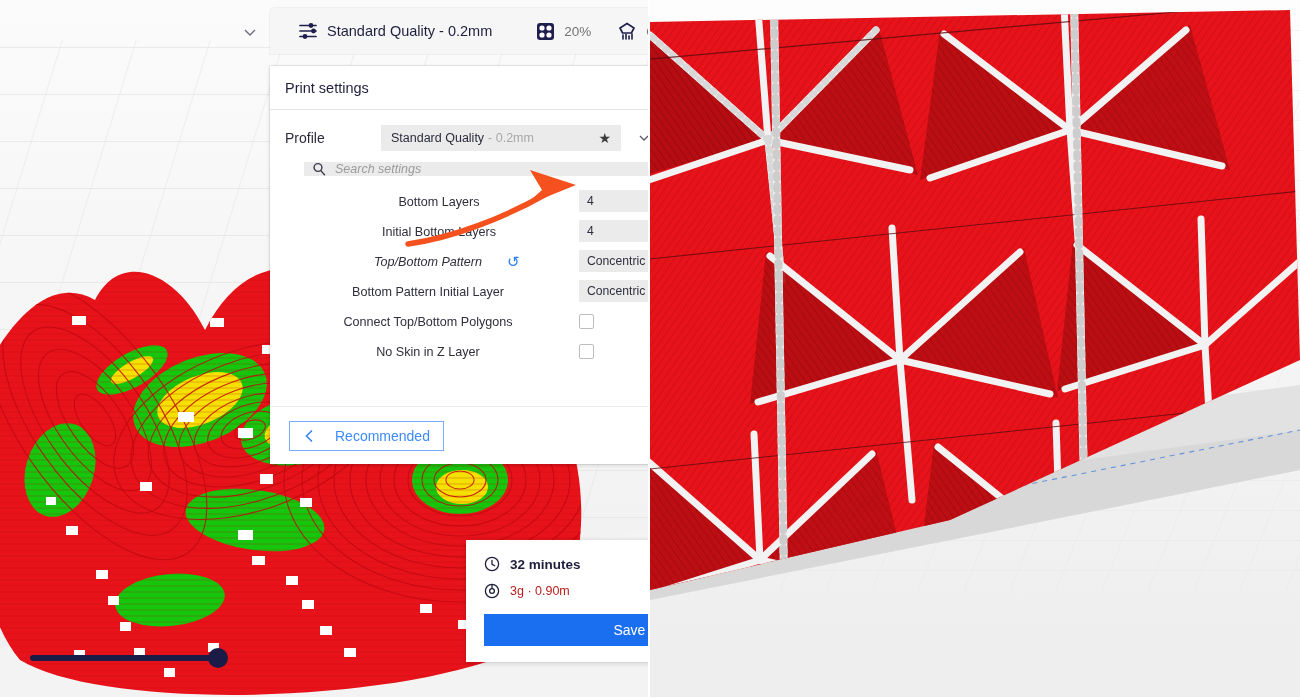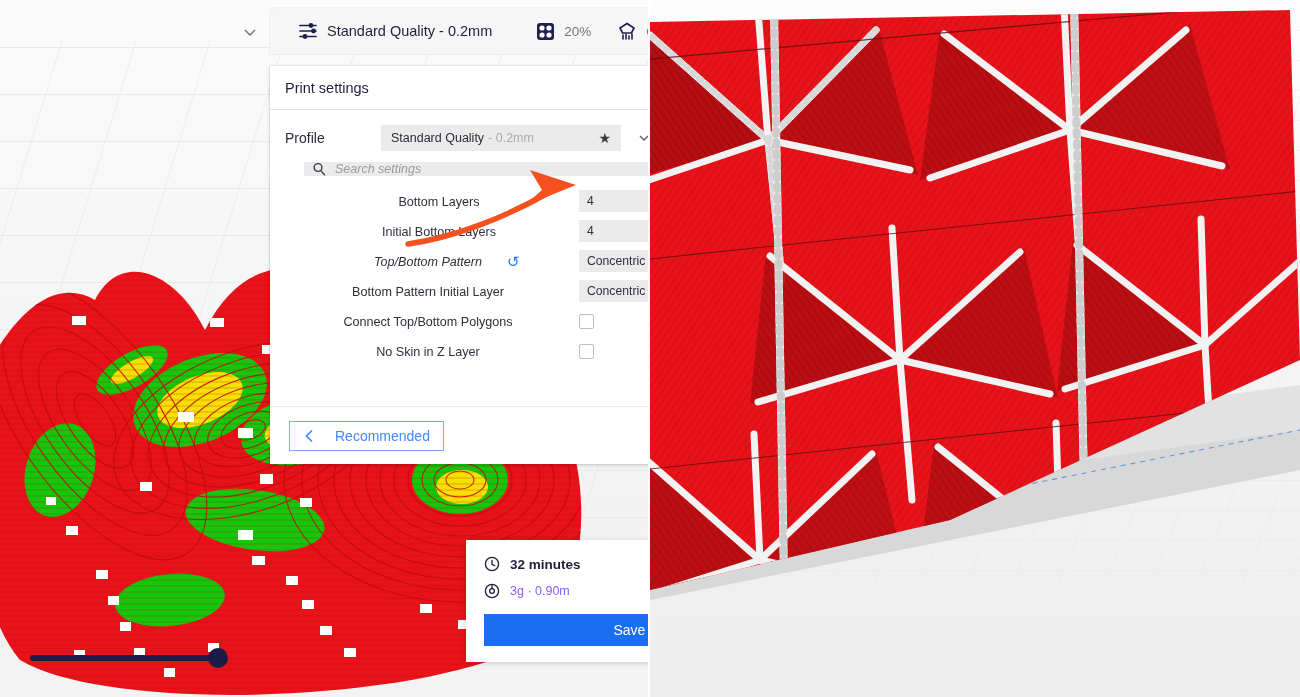--- a/index.html
+++ b/index.html
@@ -140,21 +140,21 @@
 
   
   .infocard {
     position:absolute; background:#fff;
     box-shadow: 0 1px 5px rgba(0,0,0,0.18);
     z-index: 28; padding: 16px 0 0 0;
   }
   .ic-left  { left: 466px; top: 540px; width: 260px; }
   .ic-line { display:flex; align-items:center; gap: 10px; padding: 0 18px 0 18px; }
   .ic-time { font-size: 13.5px; font-weight: bold; color:#1f1f3d; }
-  .ic-mat  { font-size: 12.5px; color:#8b5cf6; }
+  .ic-mat  { font-size: 12.5px; color:#b91c1c; }
   .ic-l2 { margin-top: 11px; }
   .savebtn {
     margin: 15px 18px 16px 18px; height: 32px;
     background: #1a6ef0; color:#fff;
     display:flex; align-items:center; justify-content:flex-end;
     padding-right: 16px; font-size: 14px;
   }
 
   
   .lslider { position:absolute; z-index: 20; }

